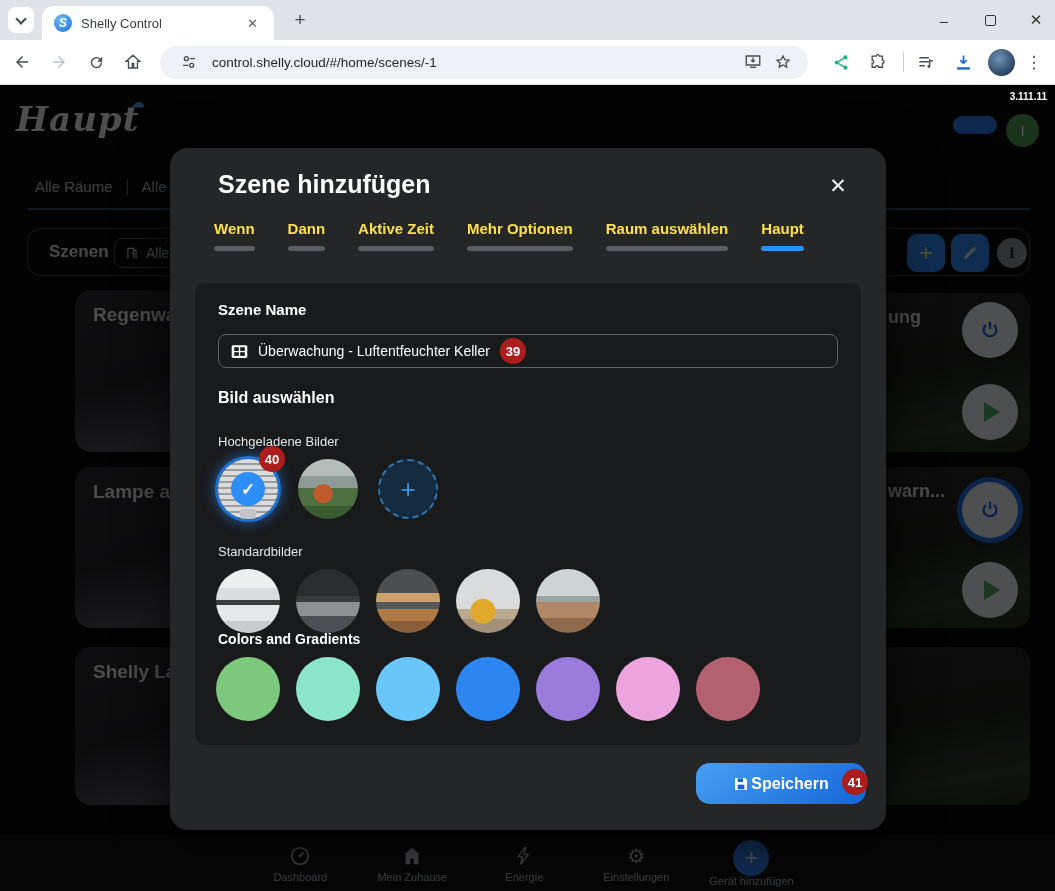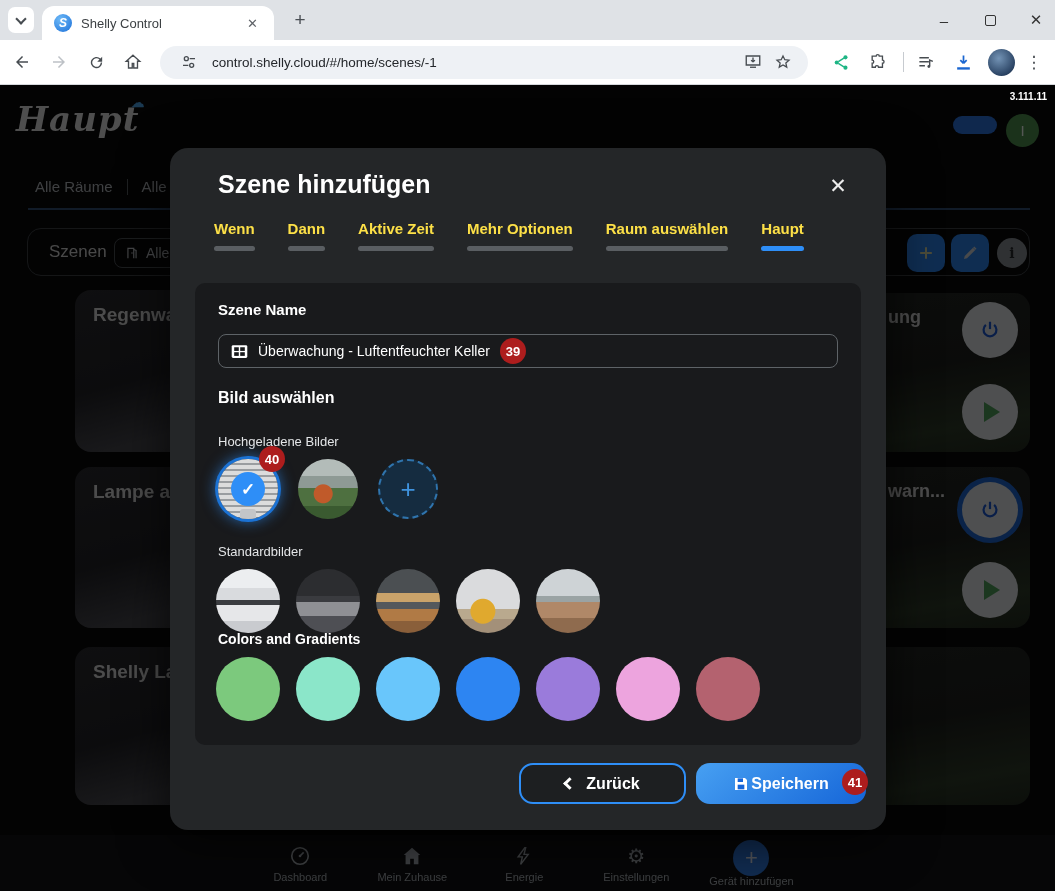--- a/index.html
+++ b/index.html
@@ -37,21 +37,21 @@
   .bg-version { position:absolute; top:6px; right:8px; font-size:10px; font-weight:bold; color:#fff; z-index:6; }
   .bg-logo { position:absolute; left:16px; top:14px; font-family:"DejaVu Serif", serif; font-style:italic; font-weight:bold; font-size:34px; color:#d8d8d8; letter-spacing:1px; }
   .bg-logo .cloud { position:absolute; right:-6px; top:-4px; font-size:13px; color:#4a9fe0; font-style:normal; }
   .hdr-pill { position:absolute; left:953px; top:31px; width:44px; height:18px; border-radius:9px; background:#2a6fd6; }
   .hdr-avatar { position:absolute; left:1006px; top:29px; width:33px; height:33px; border-radius:50%; background:#4c8a4c; color:#e8f0e8; font-size:15px; display:flex; align-items:center; justify-content:center; }
   .room-tabs { position:absolute; left:35px; top:93px; display:flex; align-items:center; gap:14px; font-size:15px; color:#aeb2b6; }
   .room-tab-div { width:1px; height:16px; background:#55595d; }
   .room-tabs-line { position:absolute; left:28px; right:25px; top:123px; height:2px; background:rgba(82,130,196,0.55); }
 
   .scene-toolbar { position:absolute; left:27px; top:143px; width:1003px; height:48px; border:1.5px solid #3a3e42; border-radius:14px; }
-  .scene-toolbar-title { position:absolute; left:21px; top:13px; font-size:17px; font-weight:normal; color:#c9c9c9; }
+  .scene-toolbar-title { position:absolute; left:21px; top:13px; font-size:17px; font-weight:bold; color:#c9c9c9; }
   .filter-pill { position:absolute; left:86px; top:9px; height:30px; border:1px solid #4a4e52; border-radius:8px; display:flex; align-items:center; padding:0 10px; gap:7px; color:#b9bdc1; font-size:14px; }
   .sq-btn { position:absolute; top:5px; width:38px; height:38px; border-radius:10px; background:#2a7de0; display:flex; align-items:center; justify-content:center; color:#d9d9a9; }
   .info-btn { position:absolute; left:969px; top:9px; width:30px; height:30px; border-radius:50%; background:#84898e; color:#26292c; font-weight:bold; font-size:14px; font-family:"DejaVu Serif",serif; display:flex; align-items:center; justify-content:center; }
 
   .scene-card { position:absolute; border-radius:16px; overflow:hidden; background:linear-gradient(165deg,#2a2a2e 0%,#222226 38%,#47474d 62%,#303036 100%); }
   .scene-card.right { background:linear-gradient(170deg,#232523 0%,#1e201d 45%,#2e3a28 80%,#222a1f 100%); }
   .scene-card-title { position:absolute; left:18px; top:14px; font-size:19px; font-weight:bold; color:#d2d2d2; white-space:nowrap; }
   .round-ctl { position:absolute; width:56px; height:56px; border-radius:50%; background:#d7dadd; display:flex; align-items:center; justify-content:center; z-index:2; }
   .round-ctl.ring { box-shadow:0 0 0 5px #1e63c8; }
   .play-tri { width:0; height:0; border-left:16px solid #4d9a57; border-top:10px solid transparent; border-bottom:10px solid transparent; margin-left:4px; }
@@ -398,24 +398,20 @@
           <div class="swatch" style="background: rgb(124, 201, 125);"></div>
           <div class="swatch" style="background: rgb(139, 230, 201);"></div>
           <div class="swatch" style="background: rgb(105, 198, 251);"></div>
           <div class="swatch" style="background: rgb(45, 133, 242);"></div>
           <div class="swatch" style="background: rgb(154, 123, 219);"></div>
           <div class="swatch" style="background: rgb(237, 164, 222);"></div>
           <div class="swatch" style="background: rgb(180, 98, 111);"></div>
         </div>
       </div>
 
-      <div class="btn-back">
-        <span class="chevL"></span>
-        <span>Zurück</span>
-      </div>
       <div class="btn-save">
         <svg width="16" height="16" viewBox="0 0 24 24">
           <path d="M3 3h15l3 3v15H3z" fill="#fff"></path>
           <rect x="7" y="13" width="10" height="7" fill="#1565d8"></rect>
           <rect x="7" y="3.5" width="8" height="5.5" fill="#1565d8"></rect>
         </svg>
         <span>Speichern</span>
       </div>
       <span class="red-badge save-badge">41</span>
     </div>

